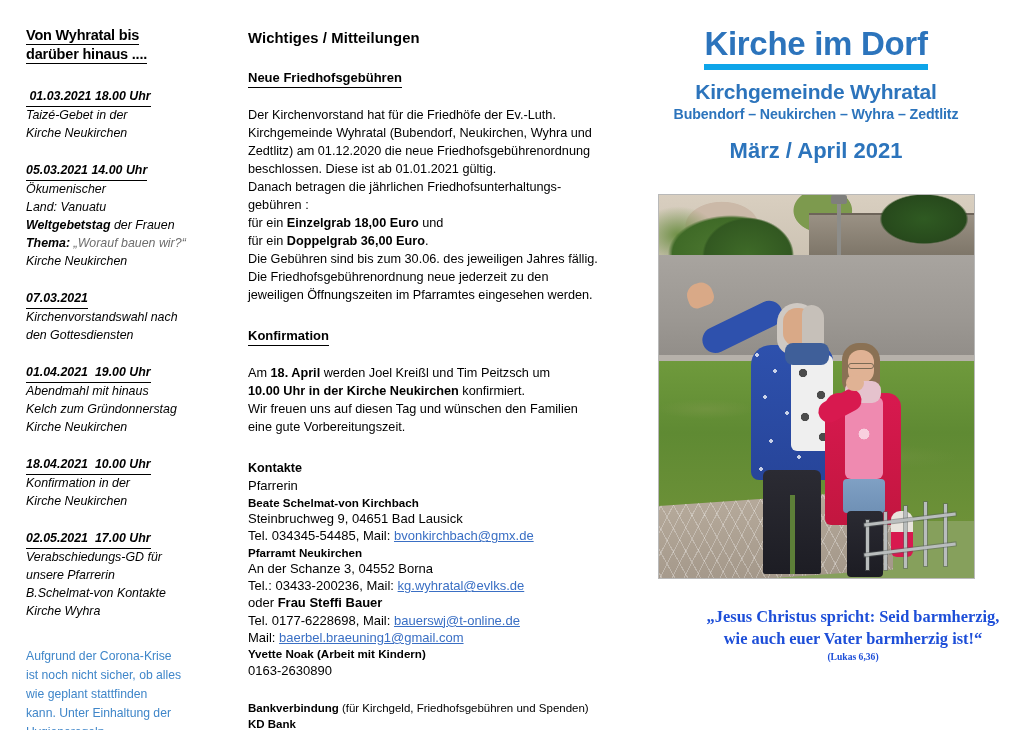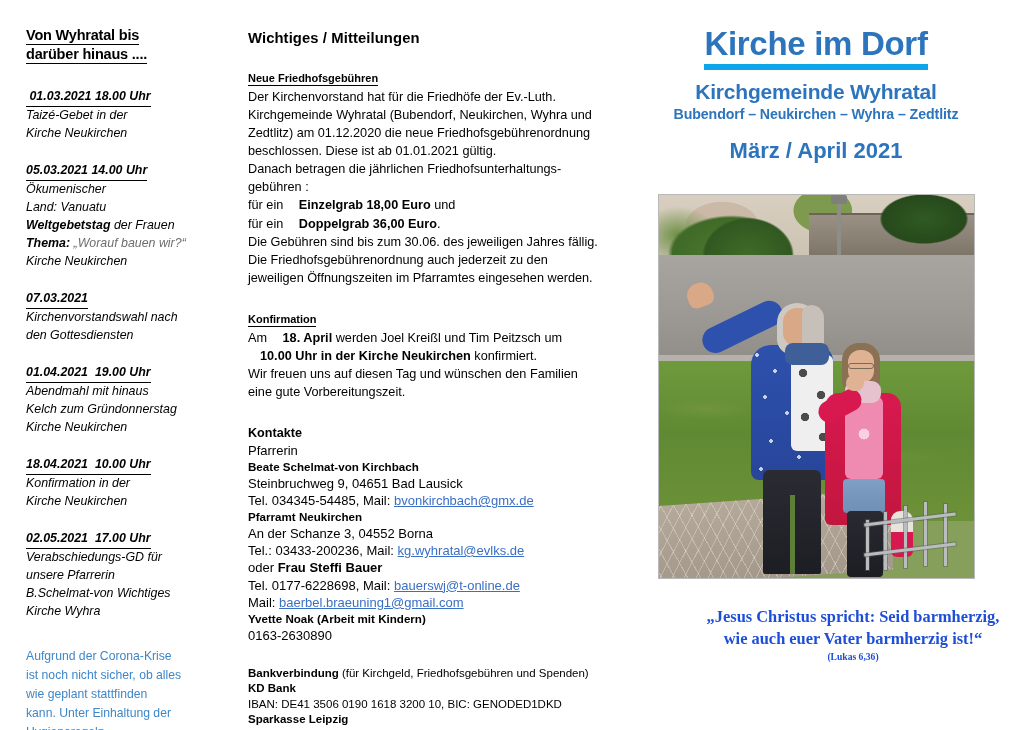--- a/index.html
+++ b/index.html
@@ -84,33 +84,33 @@
   }
   .mid-head {
     font-size: 14.8px;
     font-weight: bold;
     letter-spacing: 0.1px;
   }
   .sec {
     margin-top: 22px;
   }
   .sec-title {
-    font-size: 11px;
+    font-size: 13px;
     font-weight: bold;
     display: inline-block;
     border-bottom: 1.3px solid #000;
     line-height: 1.3;
-    margin-bottom: 2px;
+    margin-bottom: 18px;
   }
   .sec p {
     margin: 0;
     font-size: 12.7px;
     line-height: 1.42;
   }
-  .sec p b { font-weight: bold; margin-left: 12px; }
+  .sec p b { font-weight: bold; }
 
   .contacts {
     margin-top: 24px;
     font-family: "Liberation Sans", sans-serif;
   }
   .contacts .c-head {
     font-size: 12.6px;
     font-weight: bold;
     line-height: 1.35;
   }
@@ -444,21 +444,21 @@
       <div class="event">
         <div class="ev-date">18.04.2021  10.00 Uhr</div>
         <div class="ev-line">Konfirmation in der</div>
         <div class="ev-line">Kirche Neukirchen</div>
       </div>
 
       <div class="event">
         <div class="ev-date">02.05.2021  17.00 Uhr</div>
         <div class="ev-line">Verabschiedungs-GD für</div>
         <div class="ev-line">unsere Pfarrerin</div>
-        <div class="ev-line">B.Schelmat-von Wichtiges</div>
+        <div class="ev-line">B.Schelmat-von Kontakte</div>
         <div class="ev-line">Kirche Wyhra</div>
       </div>
 
     </div>
 
     <div class="corona">
       <div>Aufgrund der Corona-Krise</div>
       <div>ist noch nicht sicher, ob alles</div>
       <div>wie geplant stattfinden</div>
       <div>kann. Unter Einhaltung der</div>
@@ -475,21 +475,21 @@
       <div class="sec-title">Neue Friedhofsgebühren</div>
       <p>Der Kirchenvorstand hat für die Friedhöfe der Ev.-Luth.</p>
       <p>Kirchgemeinde Wyhratal (Bubendorf, Neukirchen, Wyhra und</p>
       <p>Zedtlitz) am 01.12.2020 die neue Friedhofsgebührenordnung</p>
       <p>beschlossen. Diese ist ab 01.01.2021 gültig.</p>
       <p>Danach betragen die jährlichen Friedhofsunterhaltungs-</p>
       <p>gebühren :</p>
       <p><span>für ein </span><b>Einzelgrab 18,00 Euro</b><span> und</span></p>
       <p><span>für ein </span><b>Doppelgrab 36,00 Euro</b><span>.</span></p>
       <p>Die Gebühren sind bis zum 30.06. des jeweiligen Jahres fällig.</p>
-      <p>Die Friedhofsgebührenordnung auch jederzeit zu den</p>
+      <p>Die Friedhofsgebührenordnung neue jederzeit zu den</p>
       <p>jeweiligen Öffnungszeiten im Pfarramtes eingesehen werden.</p>
     </div>
 
     <div class="sec">
       <div class="sec-title">Konfirmation</div>
       <p><span>Am </span><b>18. April</b><span> werden Joel Kreißl und Tim Peitzsch um</span></p>
       <p><b>10.00 Uhr in der Kirche Neukirchen</b><span> konfirmiert.</span></p>
       <p>Wir freuen uns auf diesen Tag und wünschen den Familien</p>
       <p>eine gute Vorbereitungszeit.</p>
     </div>

